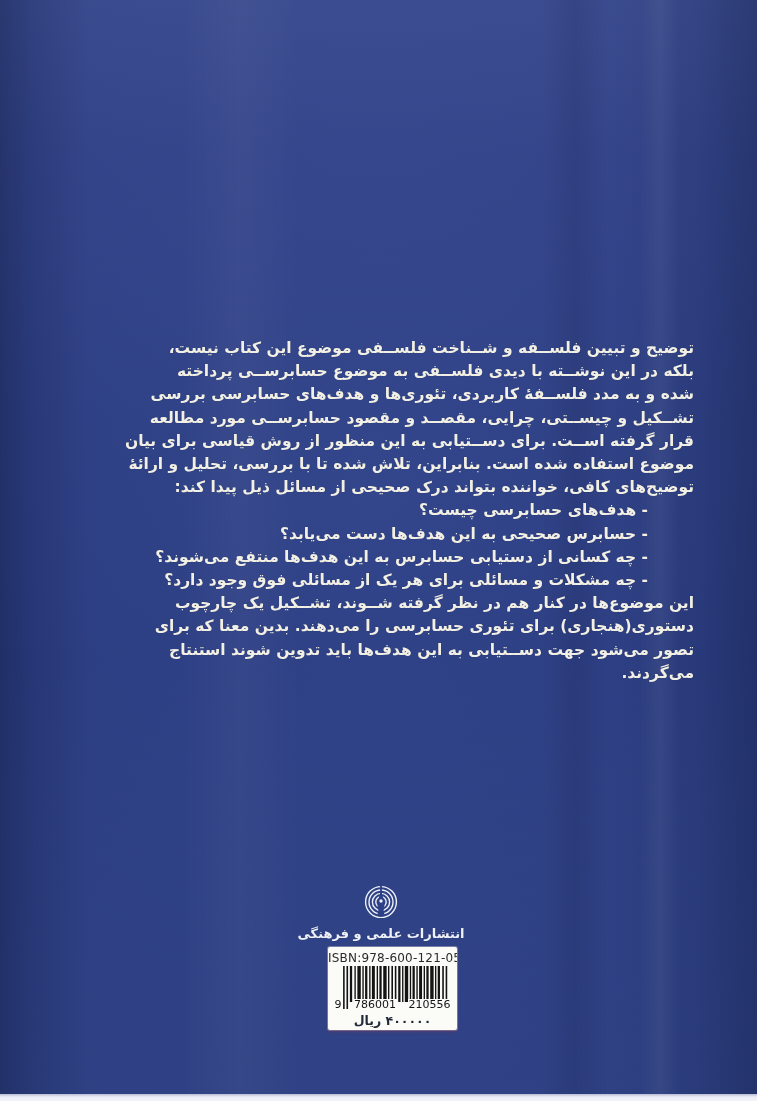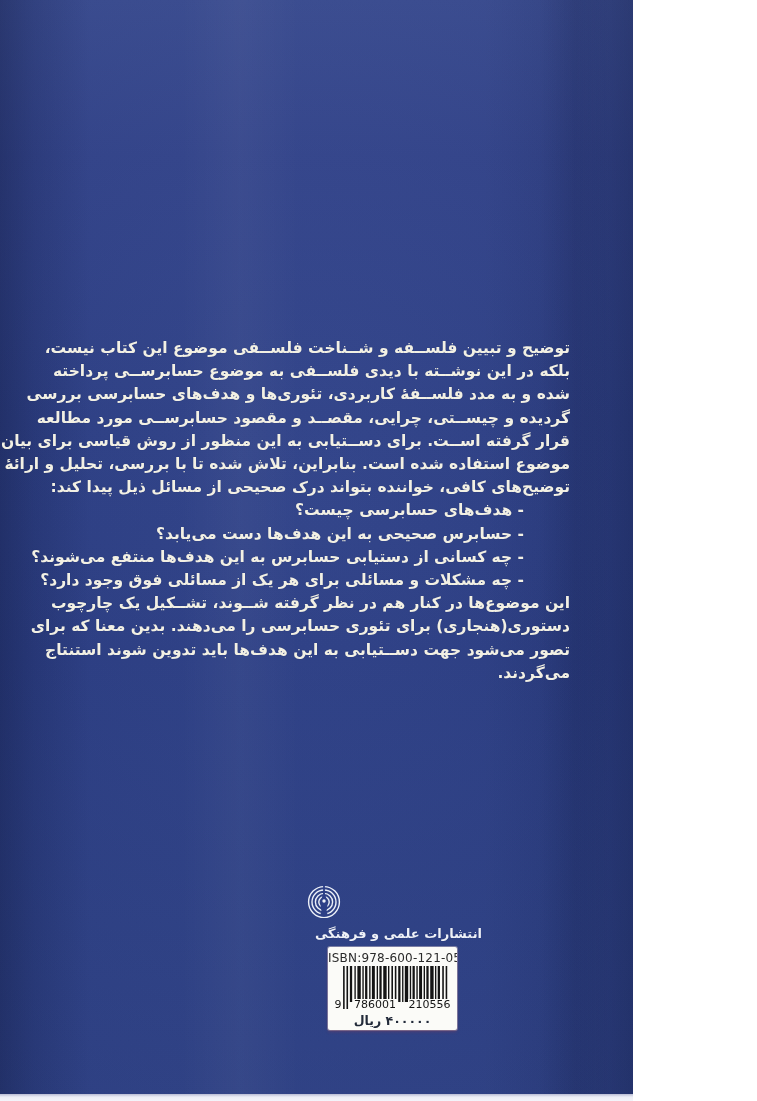--- a/index.html
+++ b/index.html
@@ -1,19 +1,19 @@
 <!DOCTYPE html>
 <html lang="fa"><head>
 <meta charset="utf-8">
 <style>
   html,body{margin:0;padding:0;}
   body{width:757px;height:1101px;overflow:hidden;font-family:"DejaVu Sans",sans-serif;}
 
   .cover{
-    position:relative;width:633px;height:1101px;
+    position:relative;width:757px;height:1101px;
     background-color:#2d4189;
     background-image:
       radial-gradient(ellipse 120% 90% at 50% 45%, rgba(255,255,255,0.04), rgba(0,0,25,0.10) 85%),
       linear-gradient(180deg, #3c4f96 0%, #33458e 14%, #2c3f87 38%, #2a3d85 60%, #2e4289 84%, #31458c 100%),
       repeating-linear-gradient(90deg, rgba(255,255,255,0.025) 0 2px, rgba(5,10,40,0.03) 2px 4px),
       repeating-linear-gradient(0deg, rgba(255,255,255,0.02) 0 1px, rgba(0,0,0,0.0) 1px 3px);
     overflow:hidden;
   }
   .spine-shadow{
     position:absolute;left:0;top:0;width:90px;height:1101px;
@@ -40,21 +40,21 @@
     position:absolute;top:337px;right:63px;width:576px;
     direction:rtl;text-align:right;
     color:#f2f0e4;font-weight:bold;font-size:15.5px;line-height:23.2px;
     text-shadow:0 0 1px rgba(20,30,70,0.35);
   }
   .back-text .tline{white-space:nowrap;}
   .back-text .tline.indent{padding-right:46px;}
 
   
   .publisher{
-    position:absolute;left:304px;top:882px;width:178px;
+    position:absolute;left:292px;top:882px;width:178px;text-align:center;
     color:#eef1f8;
   }
   .publisher .logo-wrap{height:42px;}
   .publisher .name{
     direction:rtl;font-size:13px;font-weight:bold;margin-top:2px;letter-spacing:0.3px;
     text-shadow:0 0 1px rgba(20,30,70,0.4);
   }
 
   
   .barcode-label{
@@ -86,21 +86,21 @@
   <div class="spine-shadow"></div>
   <div class="right-shade"></div>
   <div class="streak s1"></div>
   <div class="streak s2"></div>
   <div class="streak s3"></div>
 
   <div class="back-text">
       <div class="tline">توضیح و تبیین فلســفه و شــناخت فلســفی موضوع این کتاب نیست،</div>
       <div class="tline">بلکه در این نوشــته با دیدی فلســفی به موضوع حسابرســی پرداخته</div>
       <div class="tline">شده و به مدد فلســفهٔ کاربردی، تئوری‌ها و هدف‌های حسابرسی بررسی</div>
-      <div class="tline">گردیده و چیســتی، چرایی، مقصــد و مقصود حسابرســی مورد مطالعه</div>
+      <div class="tline">تشــکیل و چیســتی، چرایی، مقصــد و مقصود حسابرســی مورد مطالعه</div>
       <div class="tline">قرار گرفته اســت. برای دســتیابی به این منظور از روش قیاسی برای بیان</div>
       <div class="tline">موضوع استفاده شده است. بنابراین، تلاش شده تا با بررسی، تحلیل و ارائهٔ</div>
       <div class="tline">توضیح‌های کافی، خواننده بتواند درک صحیحی از مسائل ذیل پیدا کند:</div>
       <div class="tline indent">- هدف‌های حسابرسی چیست؟</div>
       <div class="tline indent">- حسابرس صحیحی به این هدف‌ها دست می‌یابد؟</div>
       <div class="tline indent">- چه کسانی از دستیابی حسابرس به این هدف‌ها منتفع می‌شوند؟</div>
       <div class="tline indent">- چه مشکلات و مسائلی برای هر یک از مسائلی فوق وجود دارد؟</div>
       <div class="tline">این موضوع‌ها در کنار هم در نظر گرفته شــوند، تشــکیل یک چارچوب</div>
       <div class="tline">دستوری(هنجاری) برای تئوری حسابرسی را می‌دهند. بدین معنا که برای</div>
       <div class="tline">تصور می‌شود جهت دســتیابی به این هدف‌ها باید تدوین شوند استنتاج</div>

